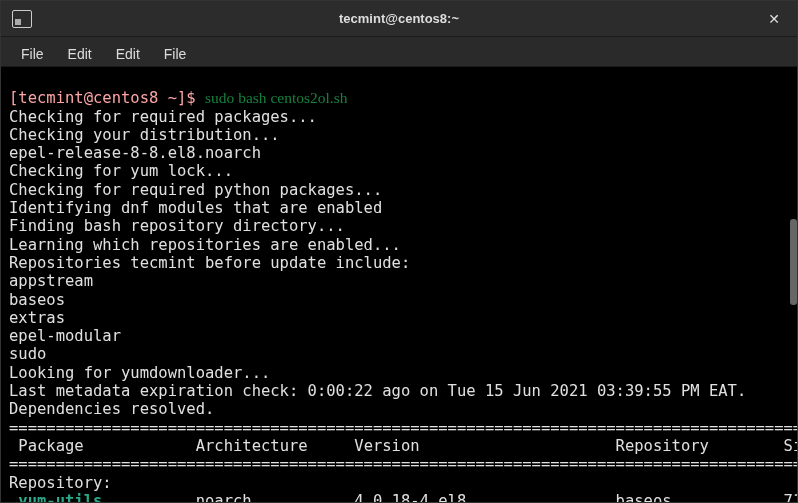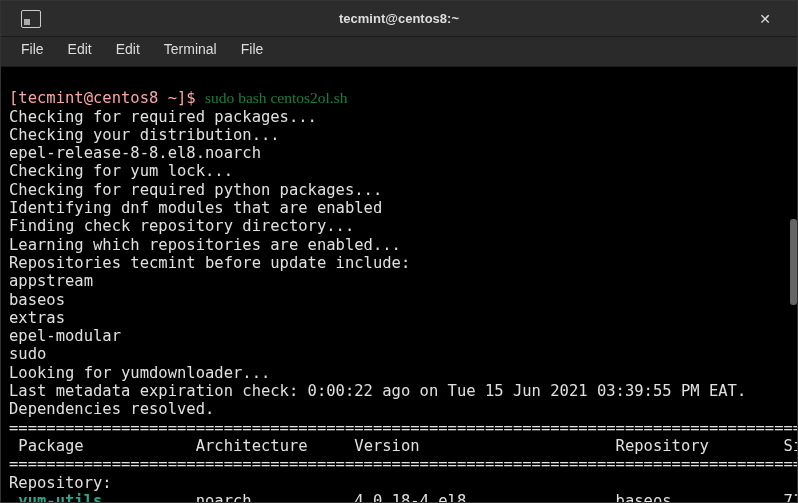--- a/index.html
+++ b/index.html
@@ -13,21 +13,21 @@
       background: #1a1a1a;
       font-family: monospace;
       overflow: hidden;
       border: 1px solid #333;
     }
     .titlebar {
       background: #2c2c2c;
       height: 36px;
       display: flex;
       align-items: center;
-      padding: 0 20px;
+      padding: 0 11px;
       position: relative;
       border-bottom: 1px solid #1a1a1a;
     }
     .titlebar-icon {
       width: 20px;
       height: 18px;
       border: 1px solid #ccc;
       border-radius: 2px;
       display: flex;
       align-items: flex-end;
@@ -54,21 +54,21 @@
       color: #ddd;
       font-size: 14px;
       cursor: pointer;
       padding: 4px 6px;
       font-family: sans-serif;
     }
     .menubar {
       background: #2a2a2a;
       height: 30px;
       display: flex;
-      align-items: flex-start;
+      align-items: flex-end;
       padding: 0 8px;
       border-bottom: 1px solid #1a1a1a;
     }
     .menu-item {
       color: #ddd;
       font-family: sans-serif;
       font-size: 14px;
       padding: 4px 12px;
       cursor: pointer;
     }
@@ -112,33 +112,32 @@
     <div class="titlebar-icon-inner"></div>
   </div>
   <div class="titlebar-title">tecmint@centos8:~</div>
   <div class="close-btn">✕</div>
 </div>
 
 <div class="menubar">
   <div class="menu-item">File</div>
   <div class="menu-item">Edit</div>
   <div class="menu-item">Edit</div>
-  <div class="menu-item">Terminal</div>
   <div class="menu-item">File</div>
 </div>
 
 <div class="terminal">
 <span class="prompt-user">[tecmint@centos8 ~]$ </span><span class="prompt-cmd">sudo bash centos2ol.sh</span>
 <span>Checking for required packages...</span>
 <span>Checking your distribution...</span>
 <span>epel-release-8-8.el8.noarch</span>
 <span>Checking for yum lock...</span>
 <span>Checking for required python packages...</span>
 <span>Identifying dnf modules that are enabled</span>
-<span>Finding check repository directory...</span>
+<span>Finding bash repository directory...</span>
 <span>Learning which repositories are enabled...</span>
 <span>Repositories tecmint before update include:</span>
 <span>appstream</span>
 <span>baseos</span>
 <span>extras</span>
 <span>epel-modular</span>
 <span>sudo</span>
 <span>Looking for yumdownloader...</span>
 <span>Last metadata expiration check: 0:00:22 ago on Tue 15 Jun 2021 03:39:55 PM EAT.</span>
 <span>Dependencies resolved.</span>

